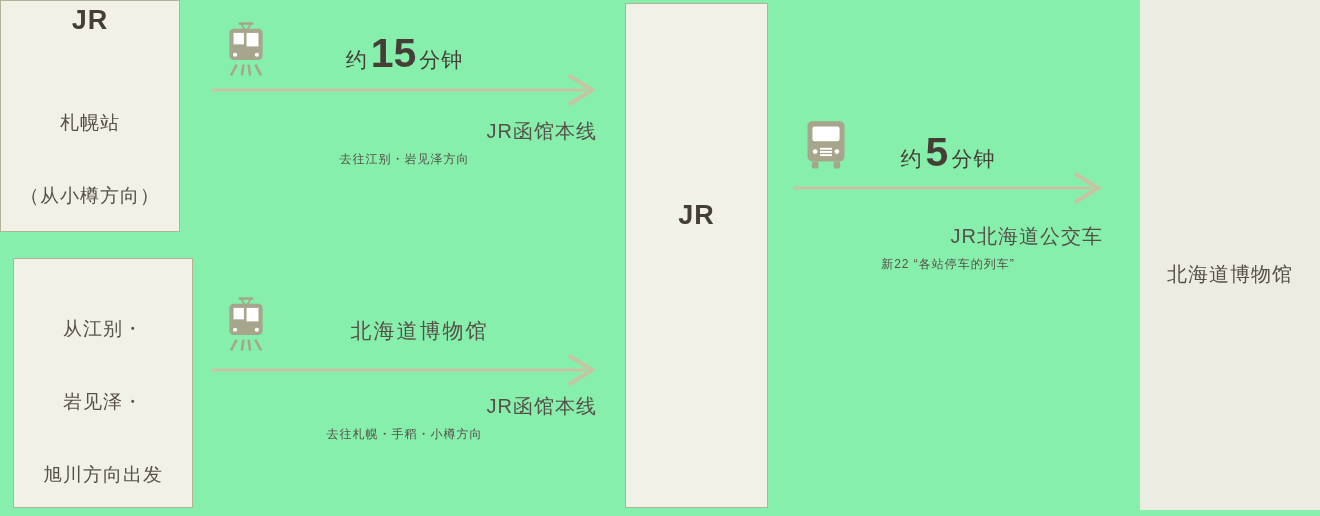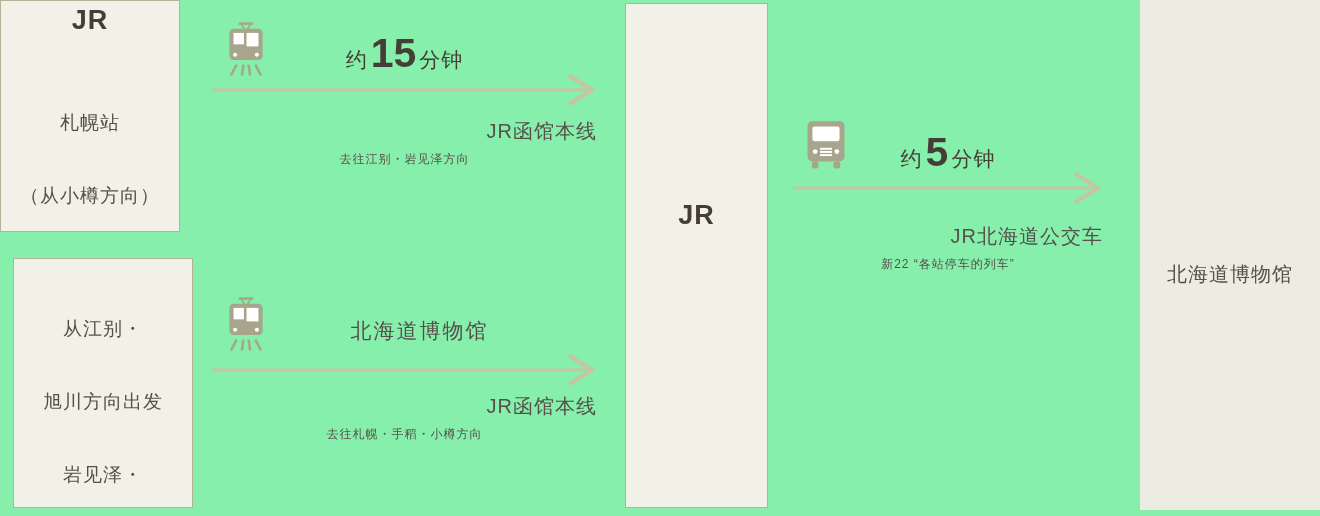--- a/index.html
+++ b/index.html
@@ -66,22 +66,22 @@
 <div class="stage">
 
   <div class="box box-origin-top">
     <div class="jr-title">JR</div>
     <div class="box-line">札幌站</div>
     <div class="box-line">（从小樽方向）</div>
   </div>
 
   <div class="box box-origin-bottom">
     <div class="box-line">从江别・</div>
+    <div class="box-line">岩见泽・</div>
     <div class="box-line">旭川方向出发</div>
-    <div class="box-line">岩见泽・</div>
   </div>
 
   <div class="segment seg-train-top">
     <span class="veh-icon">
       <svg width="44" height="54" viewBox="0 0 40 52">
         <path d="M13 1.5 h14" class="icon-stroke" stroke-width="2.4" fill="none"></path>
         <path d="M15.5 2 L18.5 7 M24.5 2 L21.5 7" class="icon-stroke" stroke-width="1.6" fill="none"></path>
         <rect x="4" y="6.5" width="32" height="30" rx="4" class="icon-fill"></rect>
         <rect x="8" y="10.5" width="10" height="11" fill="#ffffff"></rect>
         <rect x="20.5" y="10.5" width="11.5" height="13" fill="#ffffff"></rect>

